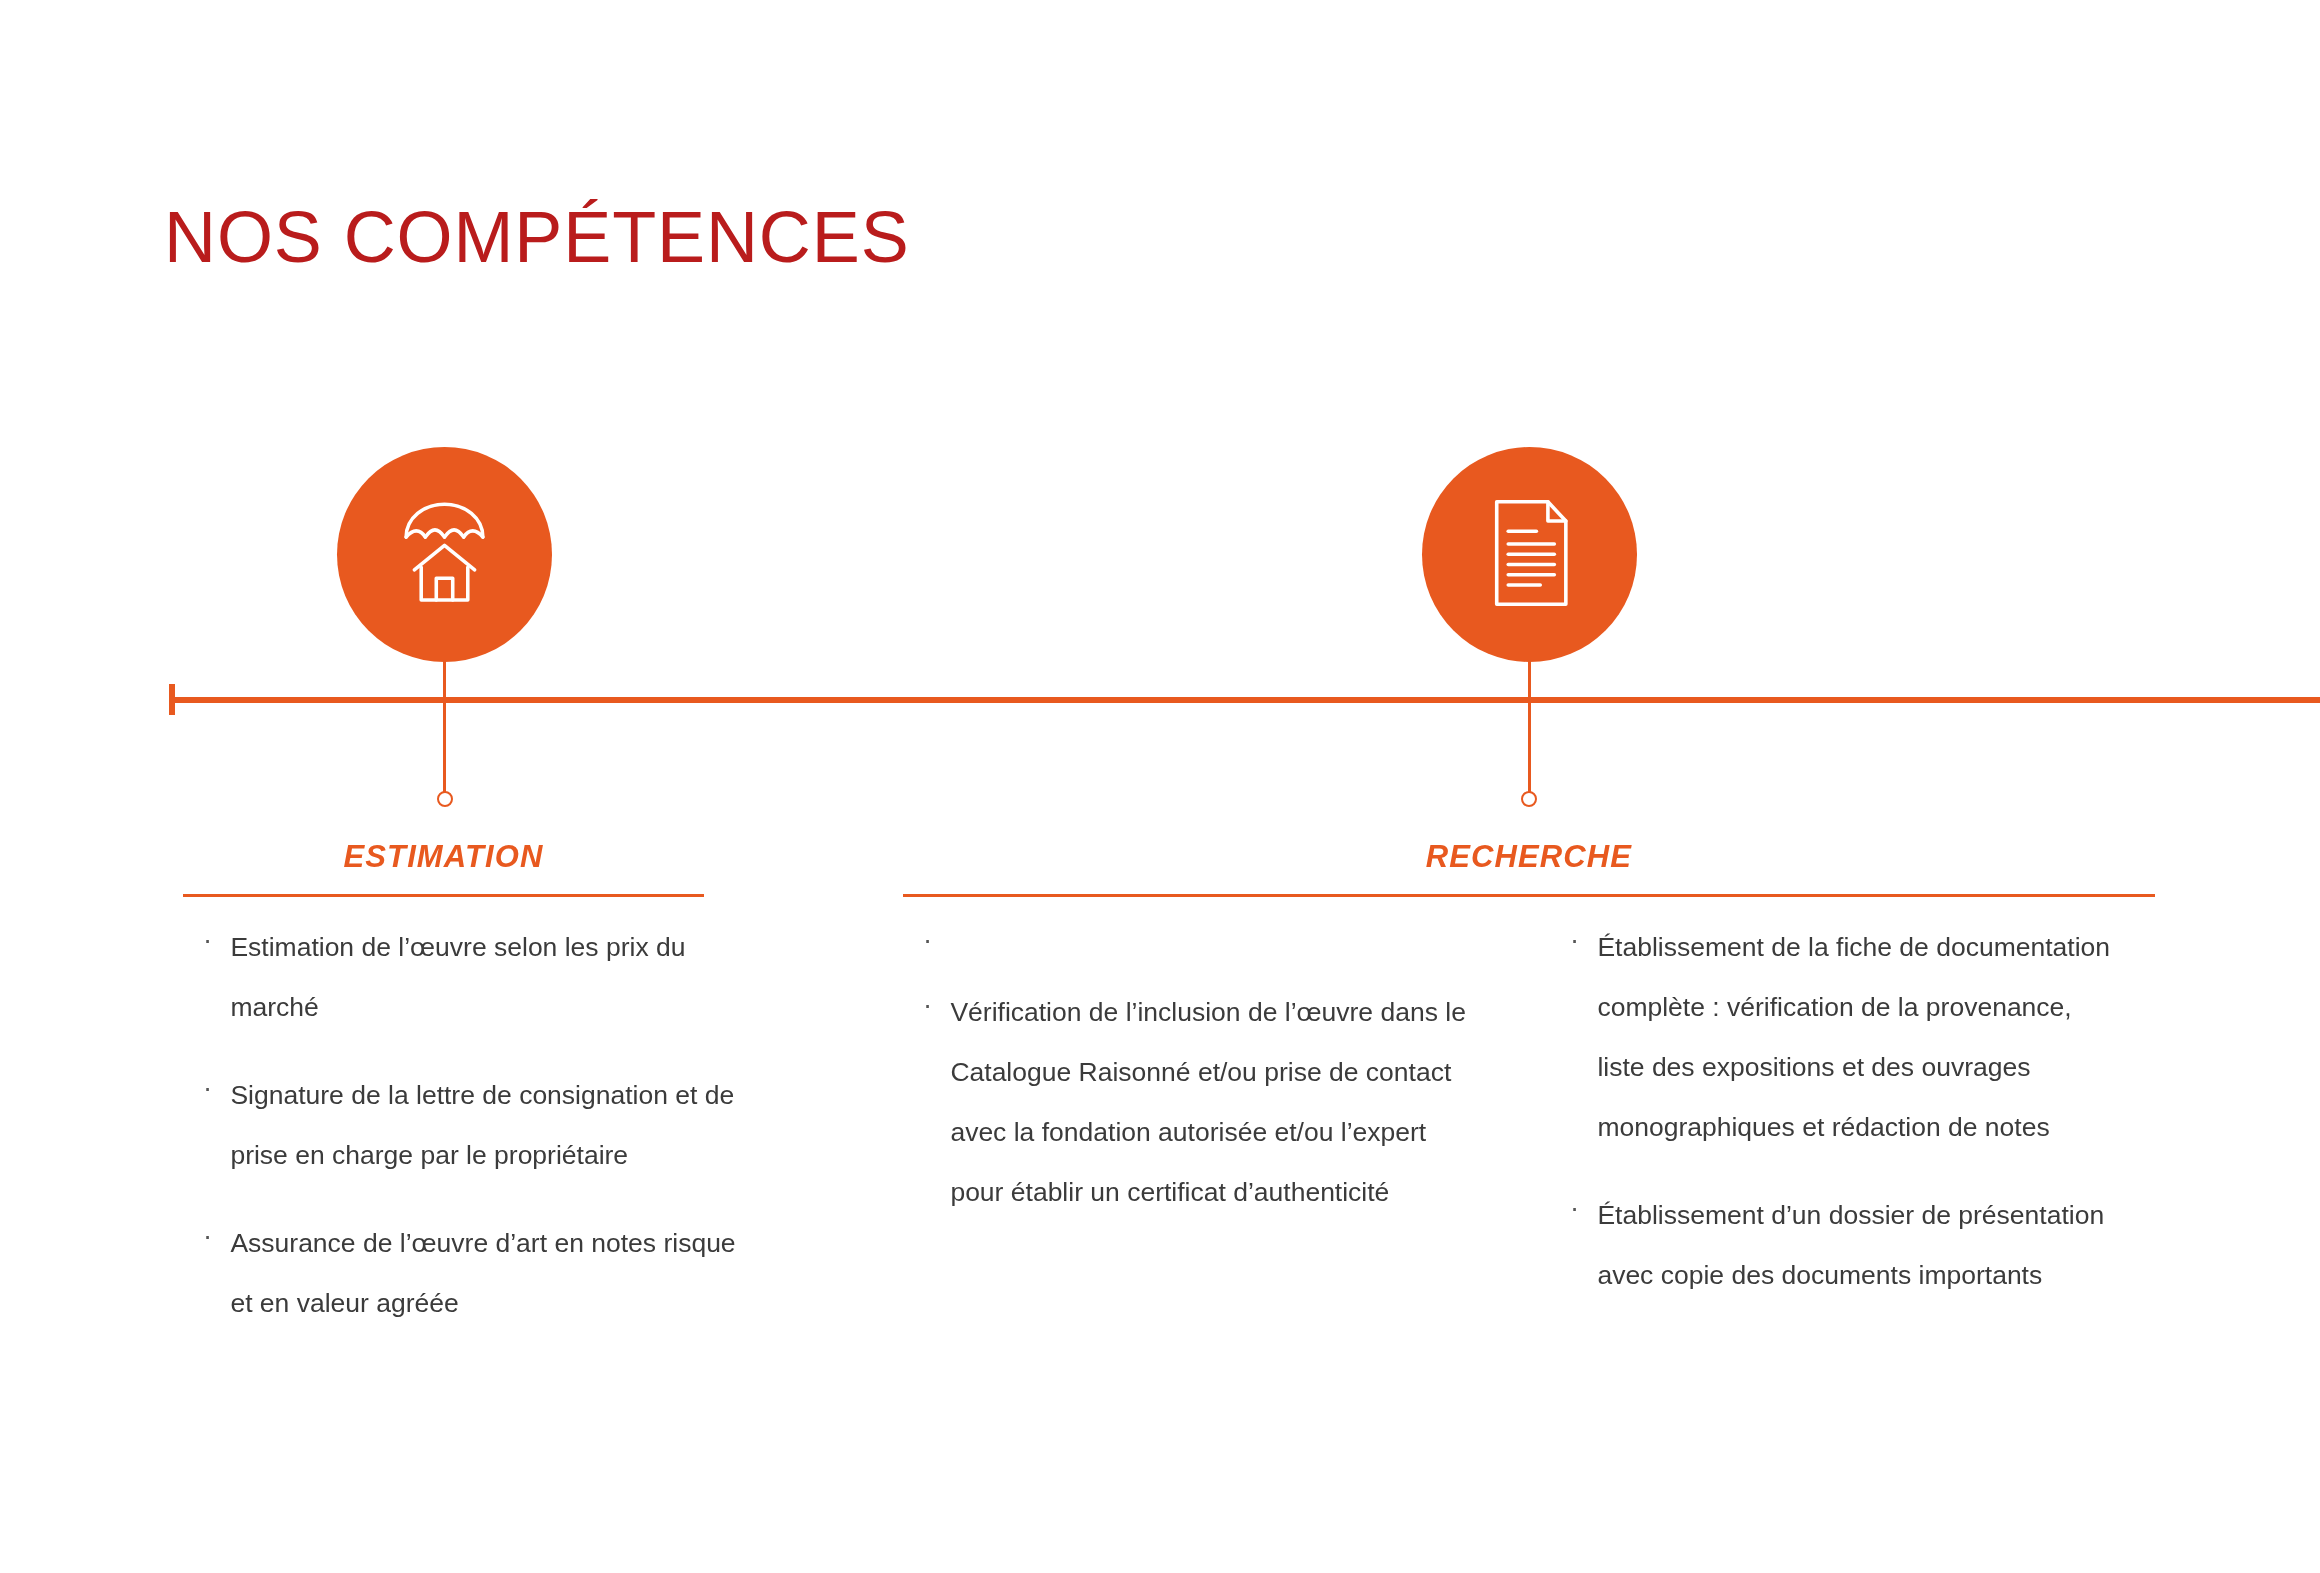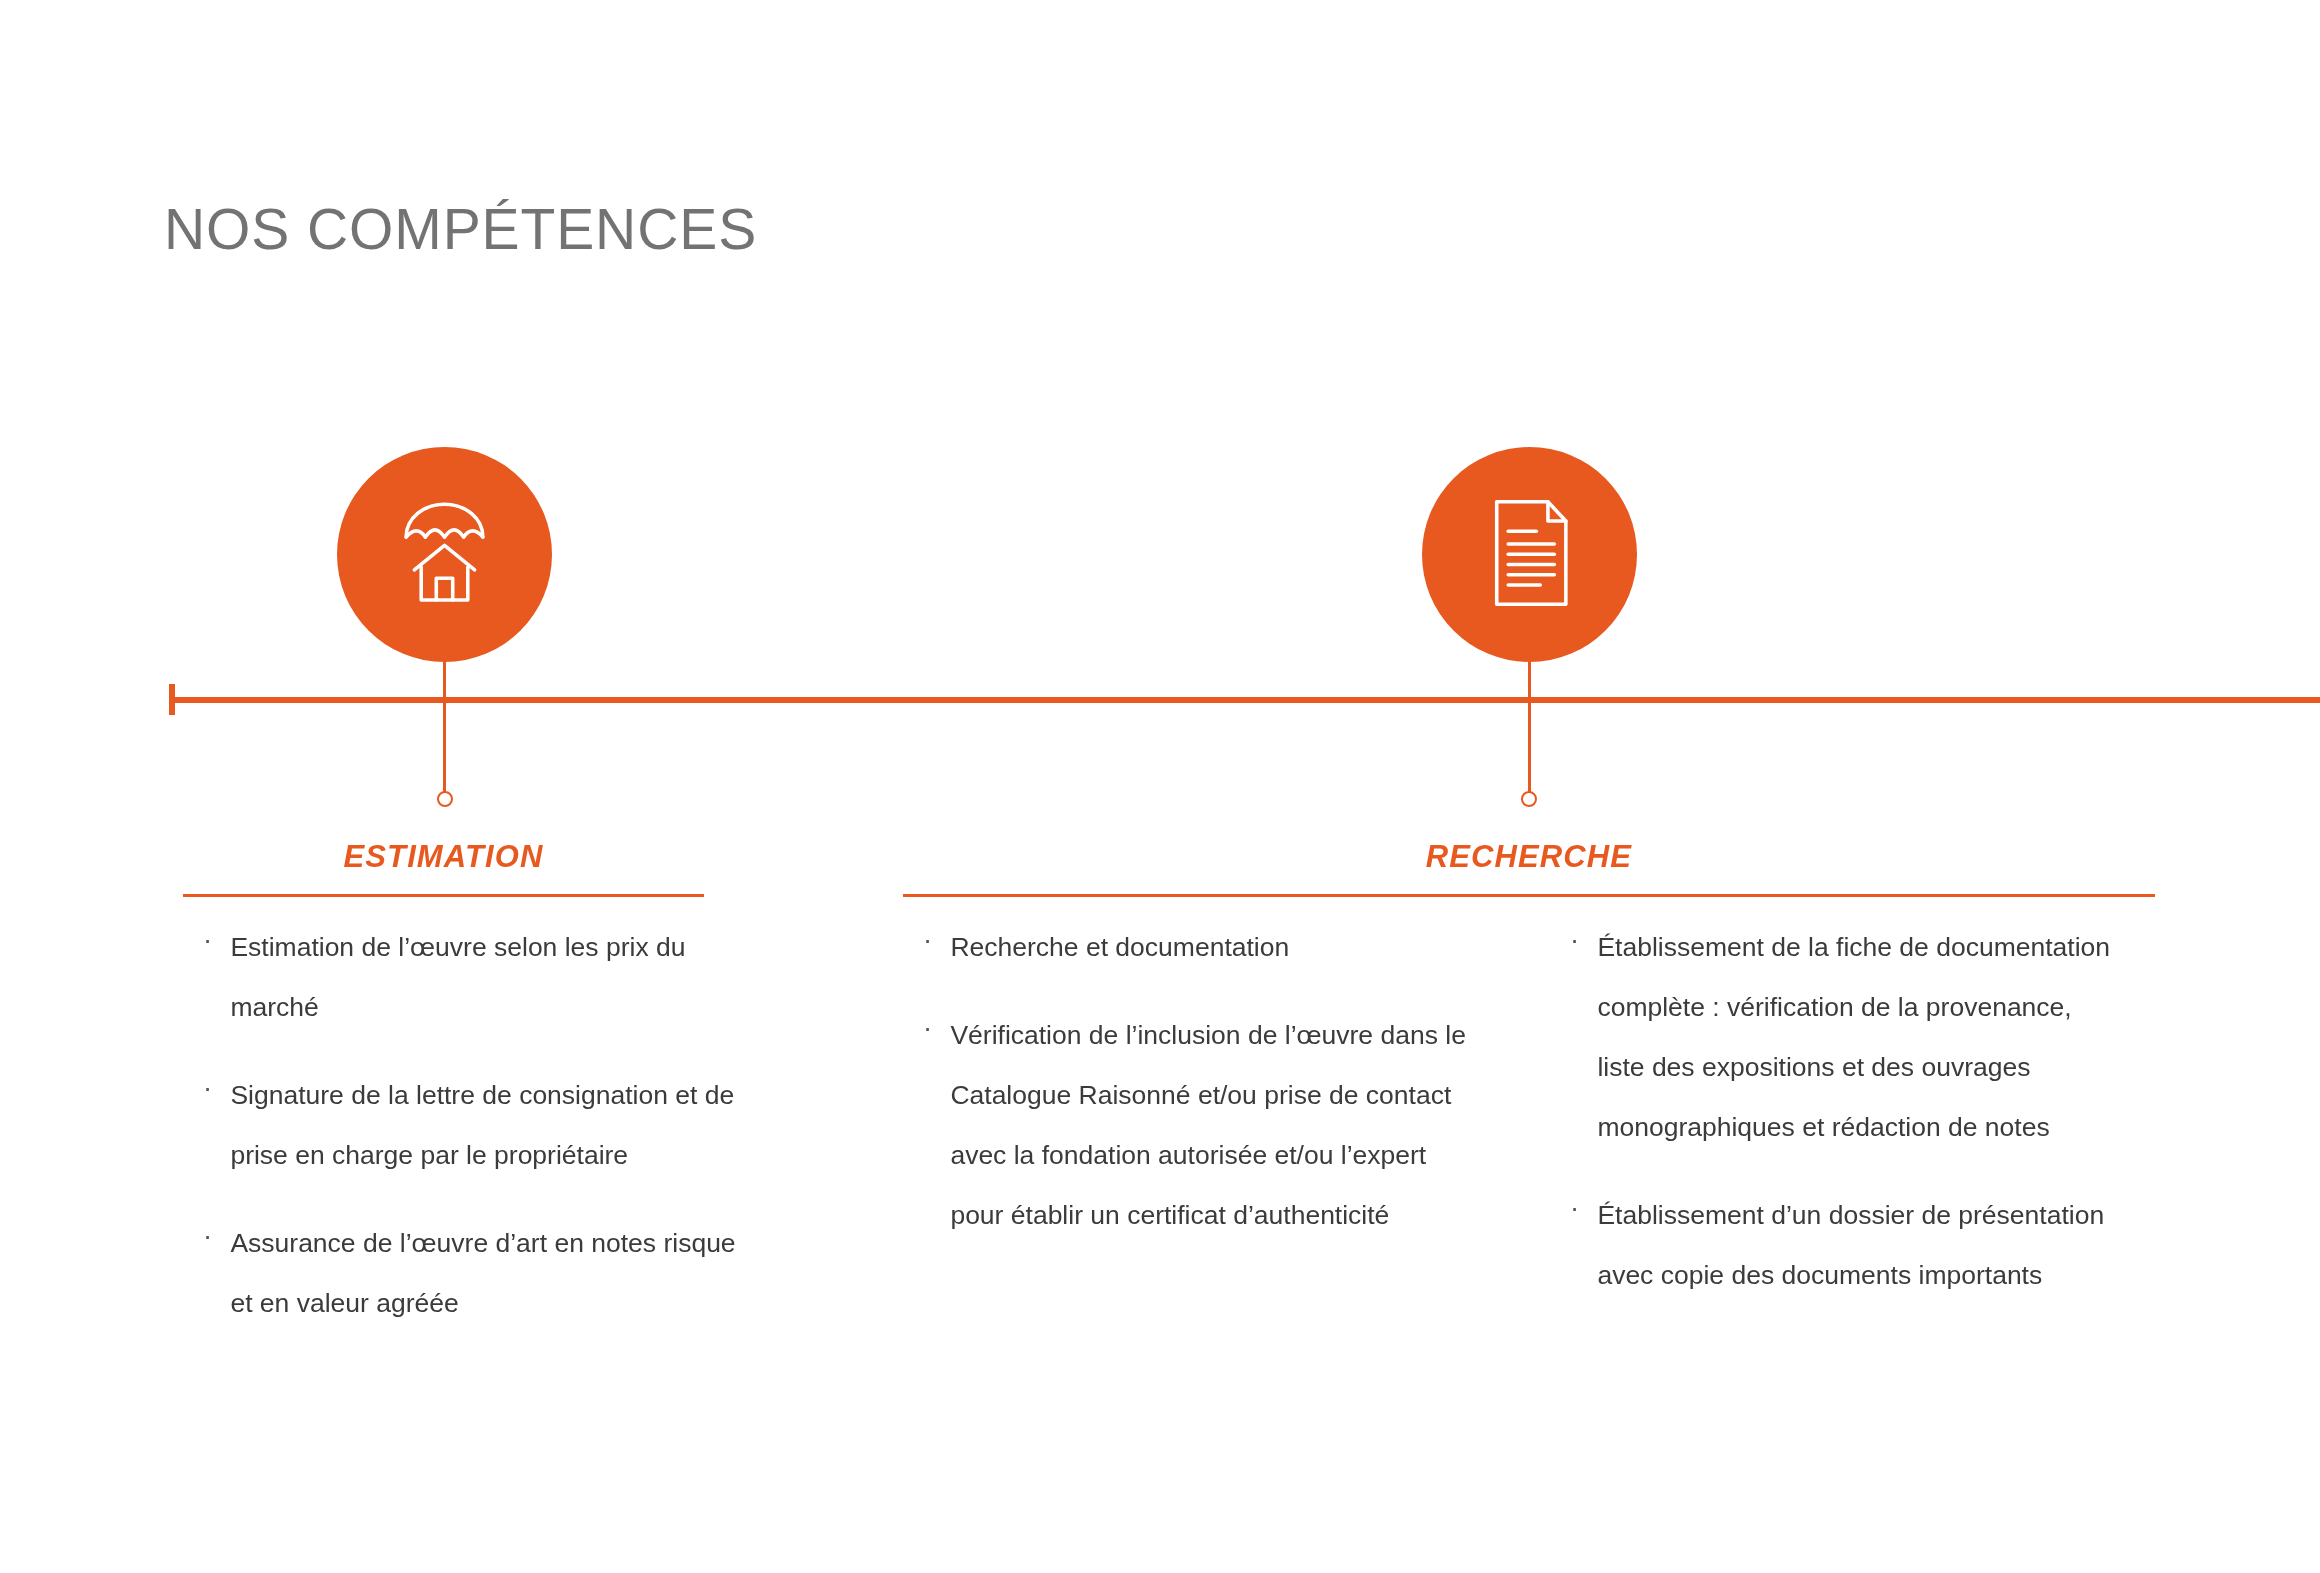--- a/index.html
+++ b/index.html
@@ -14,23 +14,23 @@
     overflow: hidden;
     font-family: "Liberation Sans", sans-serif;
     color: #333333;
   }
 
   
   #page-title {
     position: absolute;
     left: 164px;
     top: 196px;
-    font-size: 57px;
+    font-size: 72px;
     letter-spacing: 0.9px;
-    color: #737373;
+    color: #b91c1c;
     font-weight: 400;
     white-space: nowrap;
   }
 
   
   #timeline {
     position: absolute;
     left: 169px;
     top: 697px;
     width: 2152px;
@@ -201,21 +201,20 @@
   </div>
   <div class="bullet">
     <div class="bullet-dot">·</div>
     <div class="bullet-text">Assurance de l’œuvre d’art en notes risque et en valeur agréée</div>
   </div>
 </div>
 
 <div class="col" id="col-recherche-1">
   <div class="bullet">
     <div class="bullet-dot">·</div>
-    <div class="bullet-text">Recherche et documentation</div>
   </div>
   <div class="bullet">
     <div class="bullet-dot">·</div>
     <div class="bullet-text">Vérification de l’inclusion de l’œuvre dans le Catalogue Raisonné et/ou prise de contact avec la fondation autorisée et/ou l’expert pour établir un certificat d’authenticité</div>
   </div>
 </div>
 
 <div class="col" id="col-recherche-2">
   <div class="bullet">
     <div class="bullet-dot">·</div>

